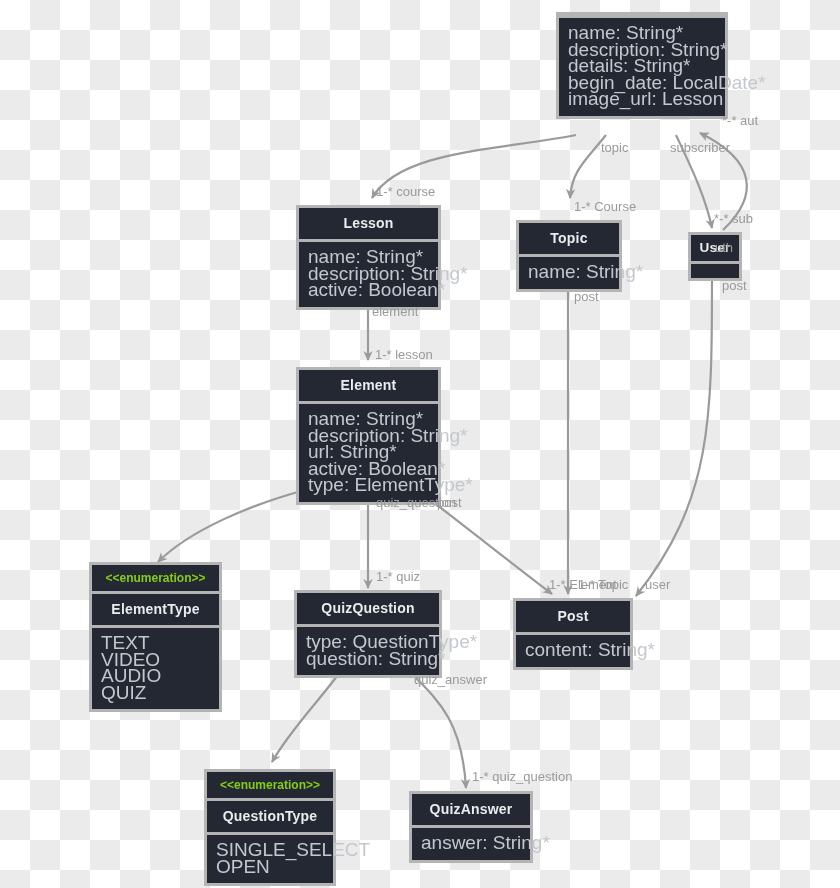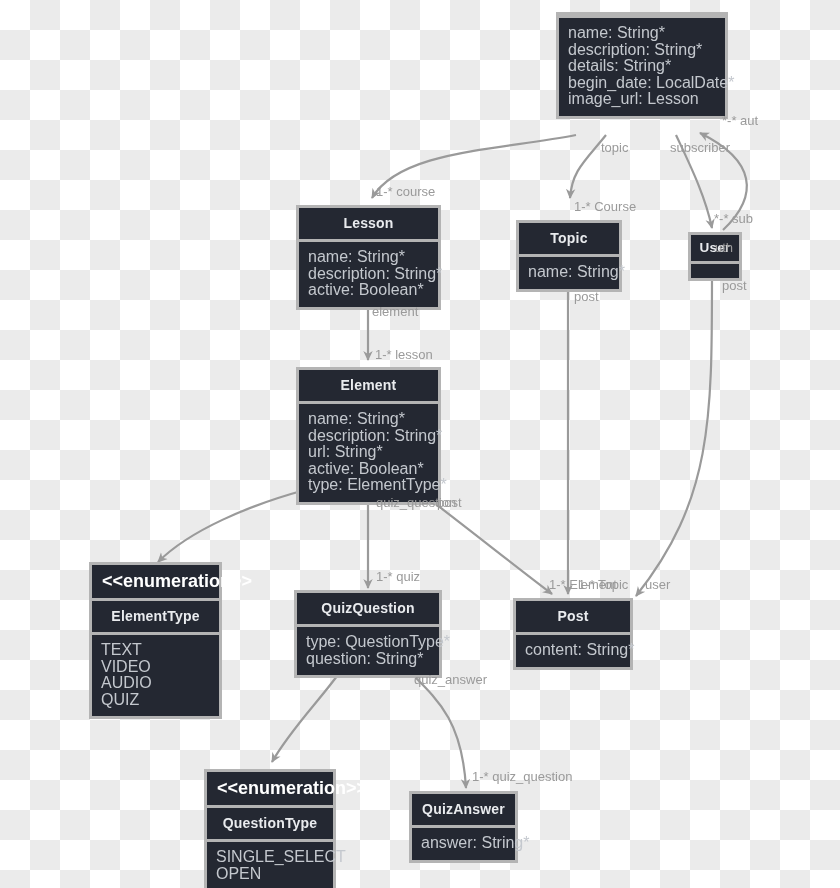--- a/index.html
+++ b/index.html
@@ -29,29 +29,29 @@
     font-weight:bold;
     color:#e9ebee;
     font-size:14px;
     padding:7px 10px 8px 10px;
     letter-spacing:.2px;
     white-space:nowrap;
   }
   .node .stereo{
     text-align:center;
     font-weight:bold;
-    color:#ffffff;
-    font-size:18px;
+    color:#84cc16;
+    font-size:12px;
     padding:6px 10px 6px 10px;
     white-space:nowrap;
   }
   .node .sep{height:3px;background:#b4b4b4;}
   .node .body{
     padding:7px 9px 8px 9px;
-    font-size:16px;
+    font-size:19px;
     line-height:16.5px;
     color:#c4c8ce;
     white-space:nowrap;
   }
   .node .body.empty{padding:4px 9px;height:6px;}
   .node .body .attr{display:block;}
 
   .edge-label{
     position:absolute;
     font-size:13px;
@@ -180,21 +180,21 @@
     <div class="stereo">&lt;&lt;enumeration&gt;&gt;</div>
     <div class="sep"></div>
     <div class="title">QuestionType</div>
     <div class="sep"></div>
     <div class="body">
       <span class="attr">SINGLE_SELECT</span>
       <span class="attr">OPEN</span>
     </div>
   </div>
 
-  <div class="node" style="left:409px;top:791px;width:109px;">
+  <div class="node" style="left:409px;top:791px;width:124px;">
     <div class="title">QuizAnswer</div>
     <div class="sep"></div>
     <div class="body">
       <span class="attr">answer: String*</span>
     </div>
   </div>
 
   <div class="edge-label" style="left:376px;top:184px;">1-* course</div>
 
   <div class="edge-label" style="left:601px;top:140px;">topic</div>

